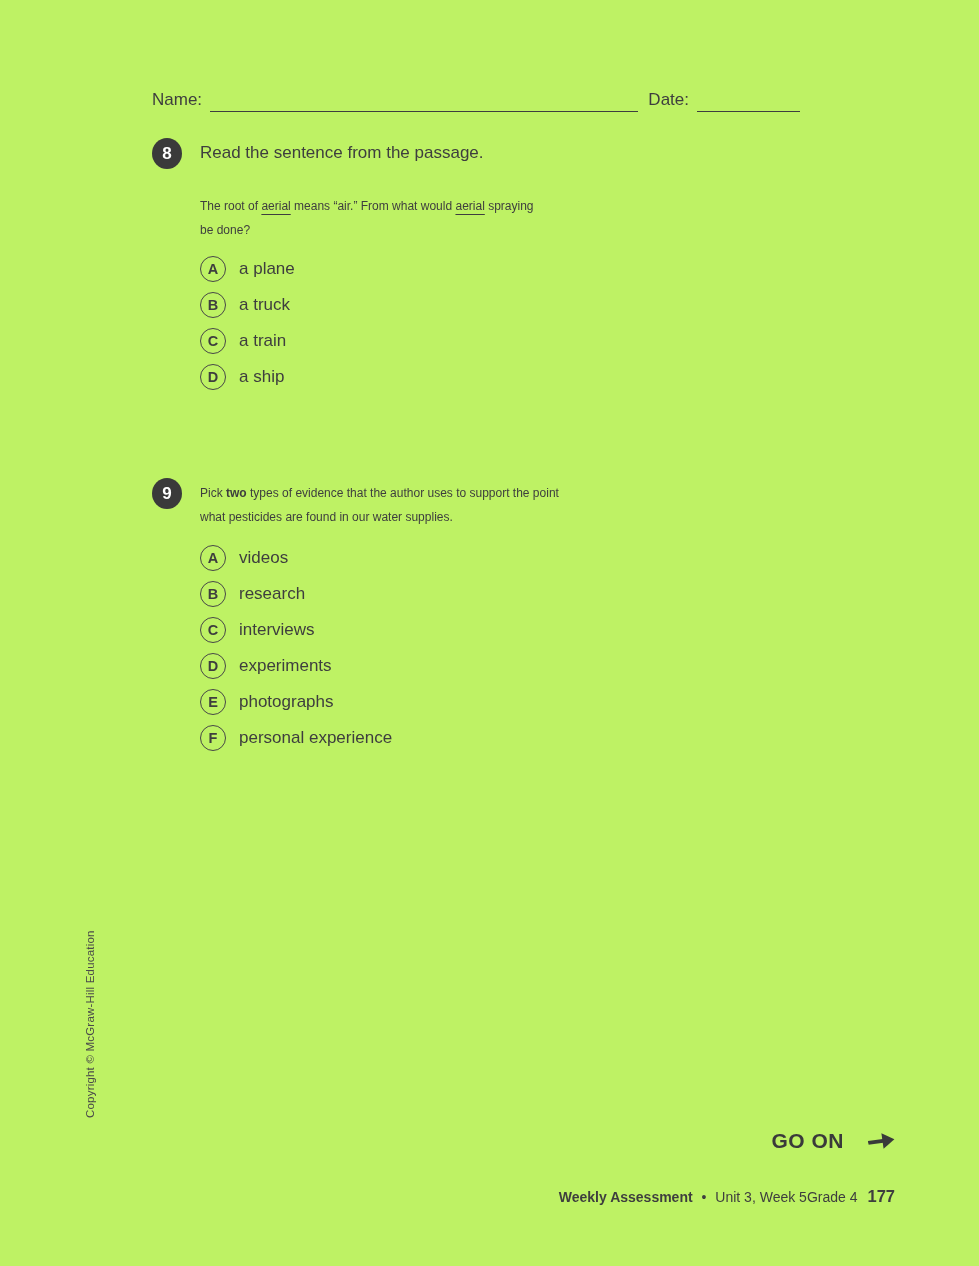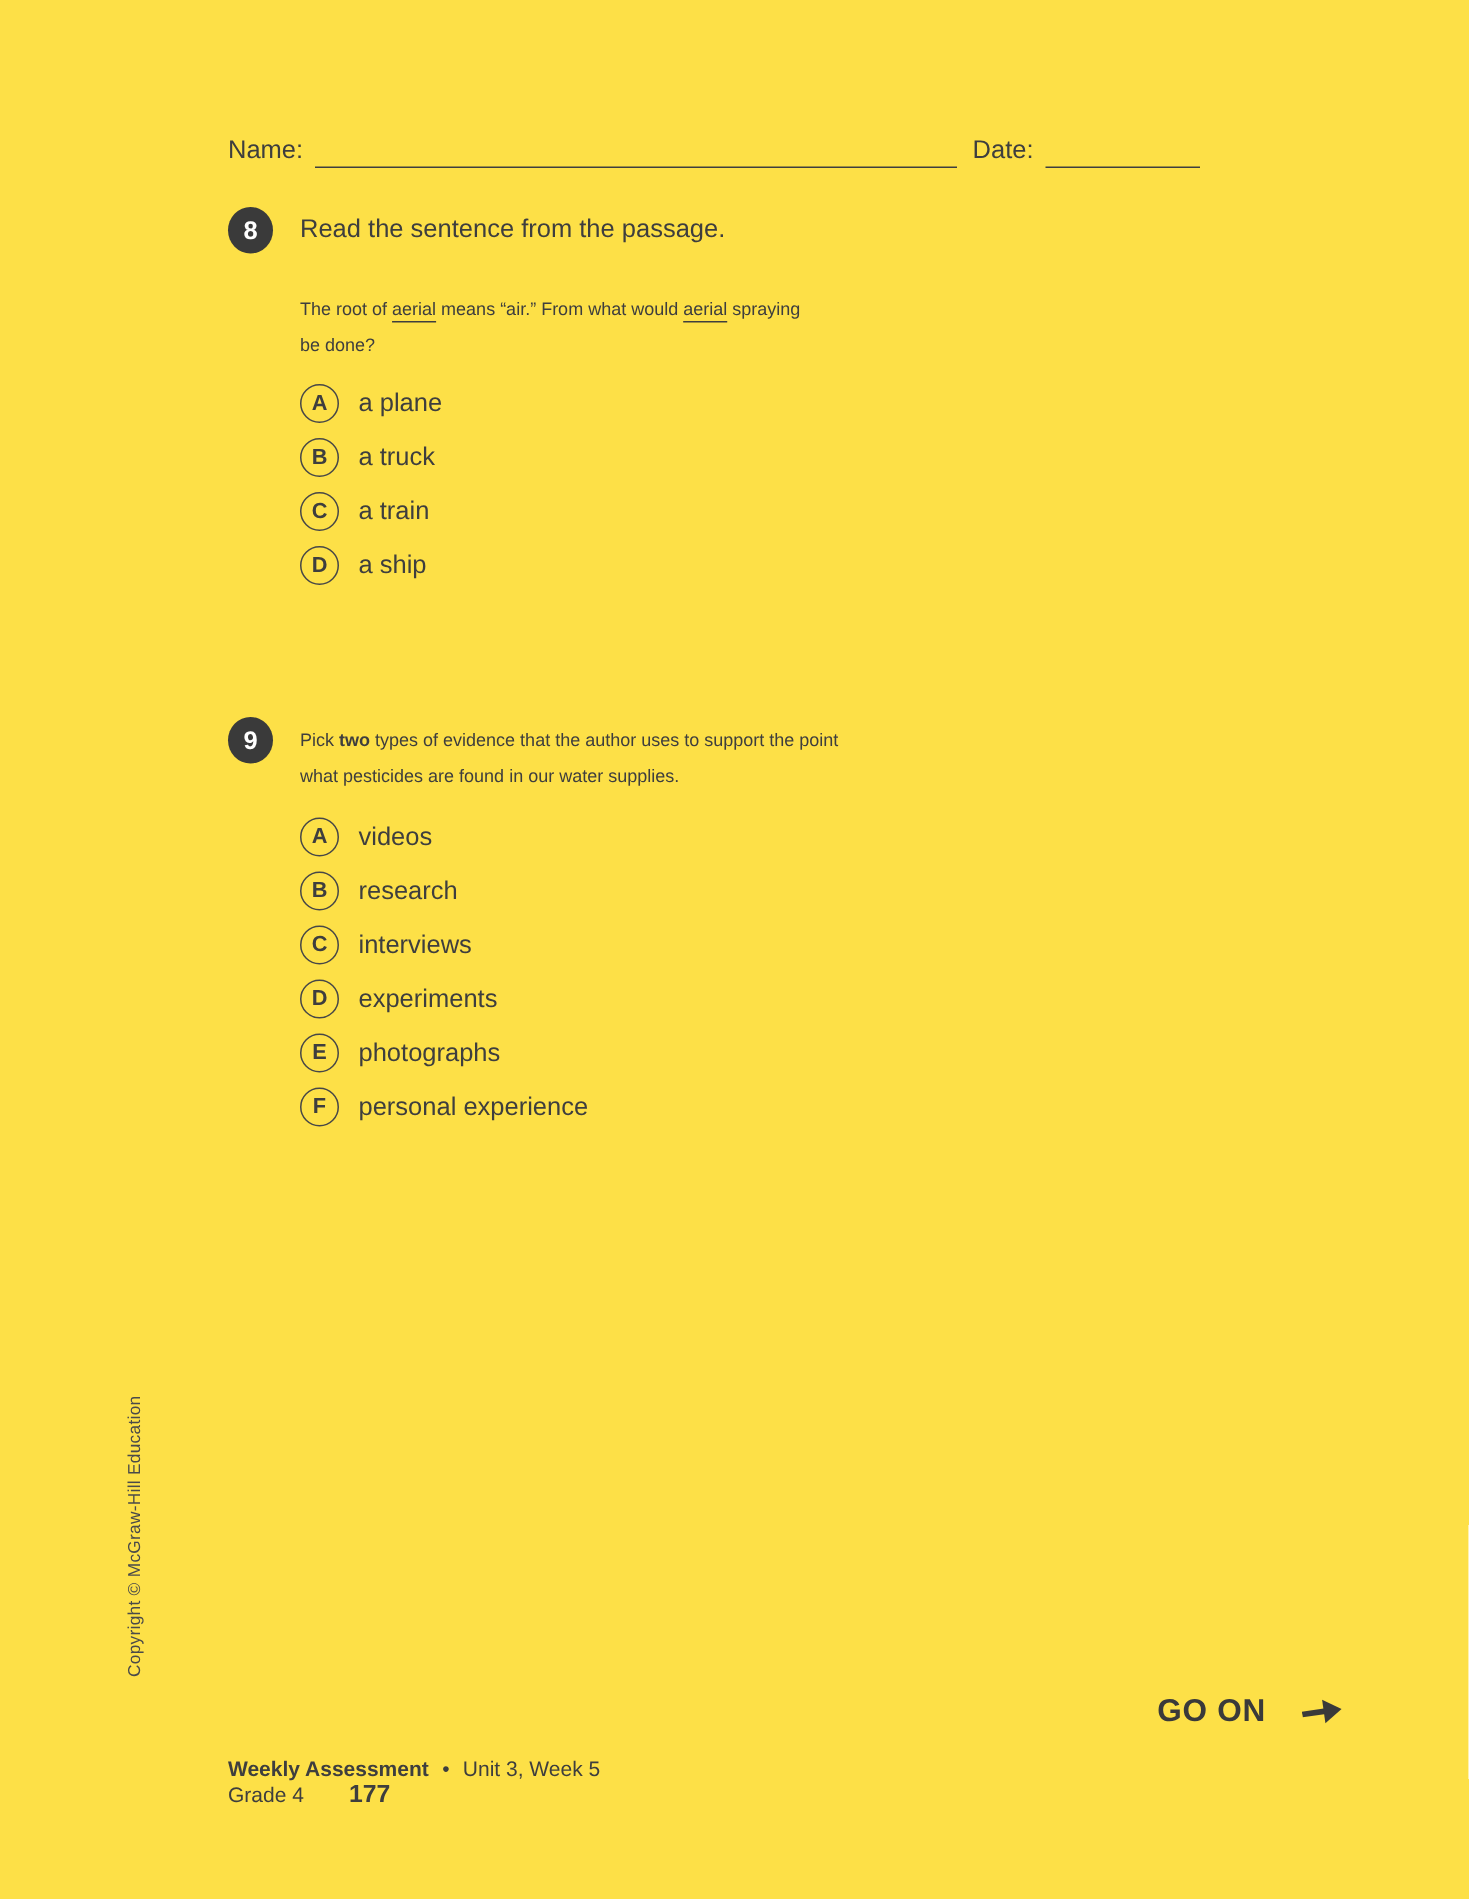--- a/index.html
+++ b/index.html
@@ -1,19 +1,19 @@
 <!DOCTYPE html>
 <html><head>
 <meta charset="utf-8">
 <style>
   * { margin:0; padding:0; box-sizing:border-box; }
   html,body { background:#ffffff; }
   body { font-family:"Liberation Sans", sans-serif; color:#3e3e3e; }
   .page {
-    position:relative; width:979px; height:1266px; background:#fde047;
+    position:relative; width:979px; height:1266px; background:#bef264;
     margin:0 auto; overflow:hidden;
   }
 
   
   .header-row {
     position:absolute; top:88px; left:152px; width:648px;
     display:flex; align-items:flex-end; font-size:17px;
   }
   .header-label { padding-bottom:2px; white-space:nowrap; }
   .write-line { border-bottom:1.6px solid #3e3e3e; height:24px; }
@@ -62,29 +62,28 @@
   }
 
   
   .go-on {
     position:absolute; right:84px; top:1129px;
     display:flex; align-items:center; gap:24px;
     font-weight:bold; font-size:21px; letter-spacing:0.5px; color:#3a3a3a;
   }
   .go-on-arrow { transform:rotate(-8deg); display:inline-flex; }
   .footer-row {
-    position:absolute; left:152px; right:84px; top:1171px;
+    position:absolute; left:164px; right:84px; top:1171px;
     display:flex; justify-content:flex-end; align-items:baseline;
     font-size:14px;
-    flex-direction:column;
   }
   .footer-left { white-space:nowrap; }
   .footer-book { font-weight:bold; }
   .footer-sep { margin:0 5px; }
-  .footer-right { display:flex; align-items:baseline; gap:30px; }
+  .footer-right { display:flex; align-items:baseline; gap:10px;margin-top:16px; }
   .footer-page { font-weight:bold; font-size:16.5px; }
 </style>
 </head>
 <body>
 
 <div class="page">
 
   <div class="header-row">
     <span class="header-label">Name:</span>
     <span class="write-line name-line"></span>

